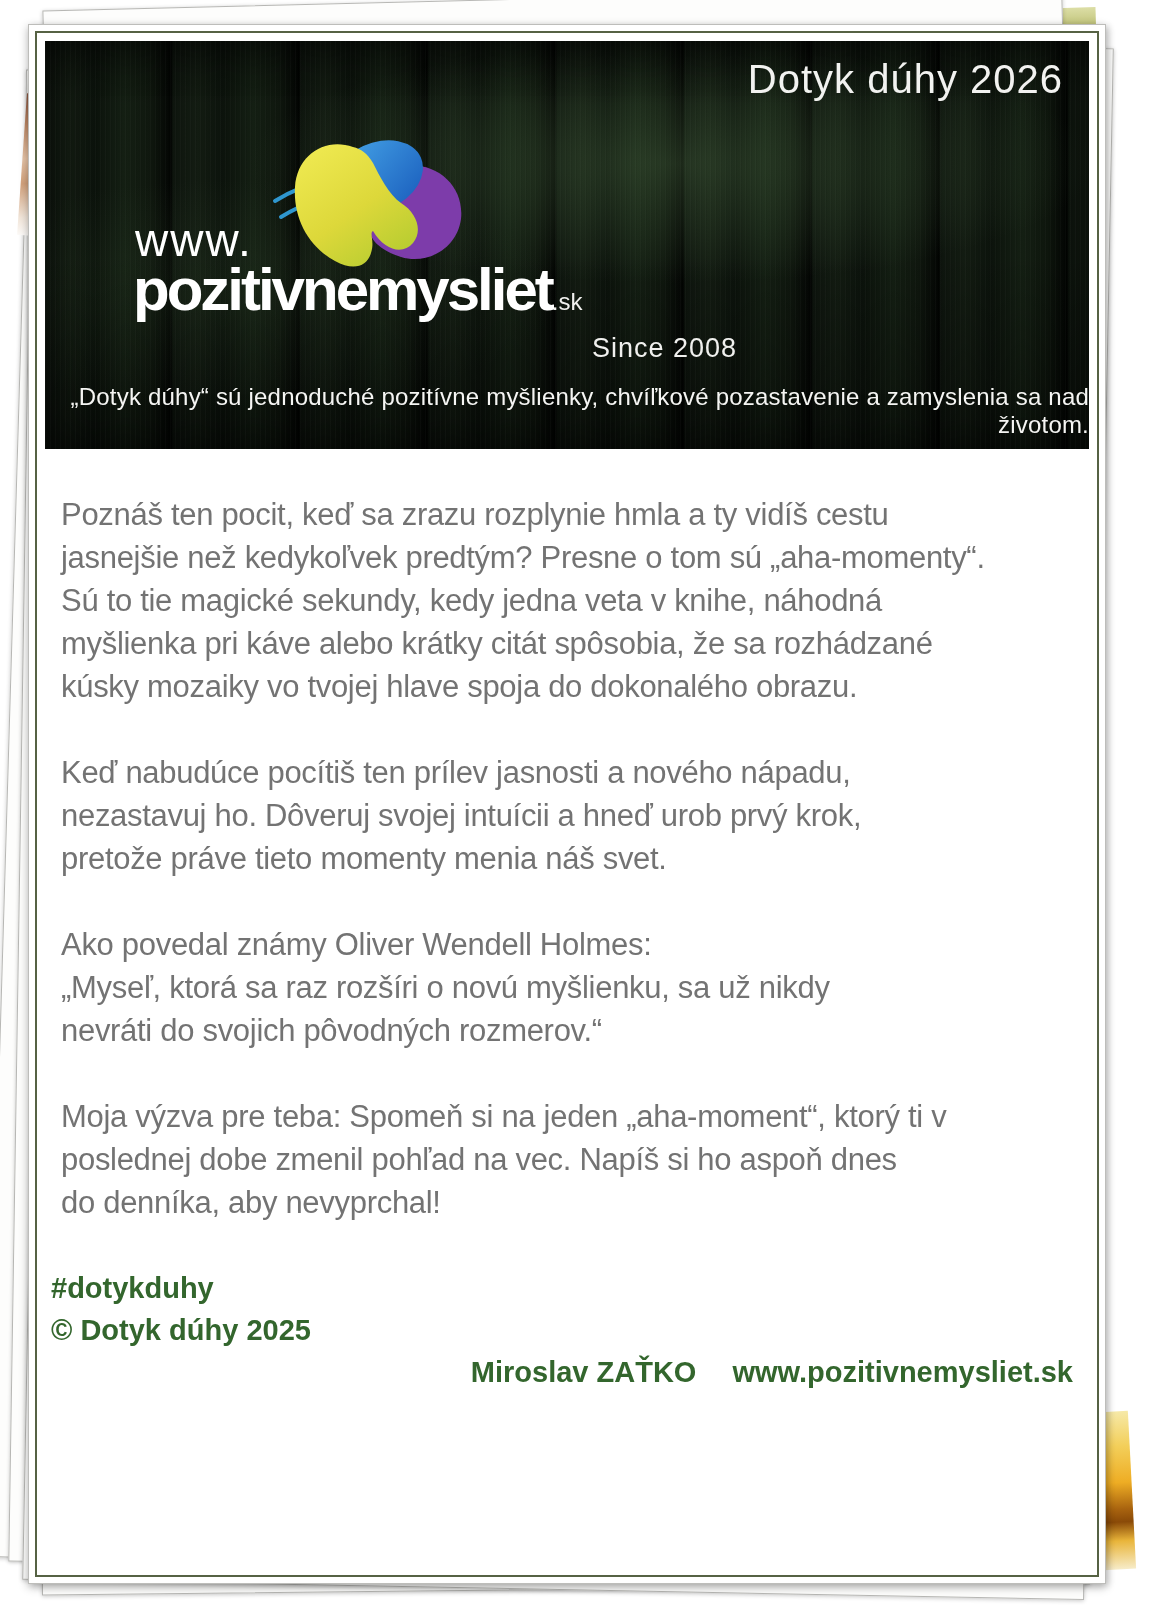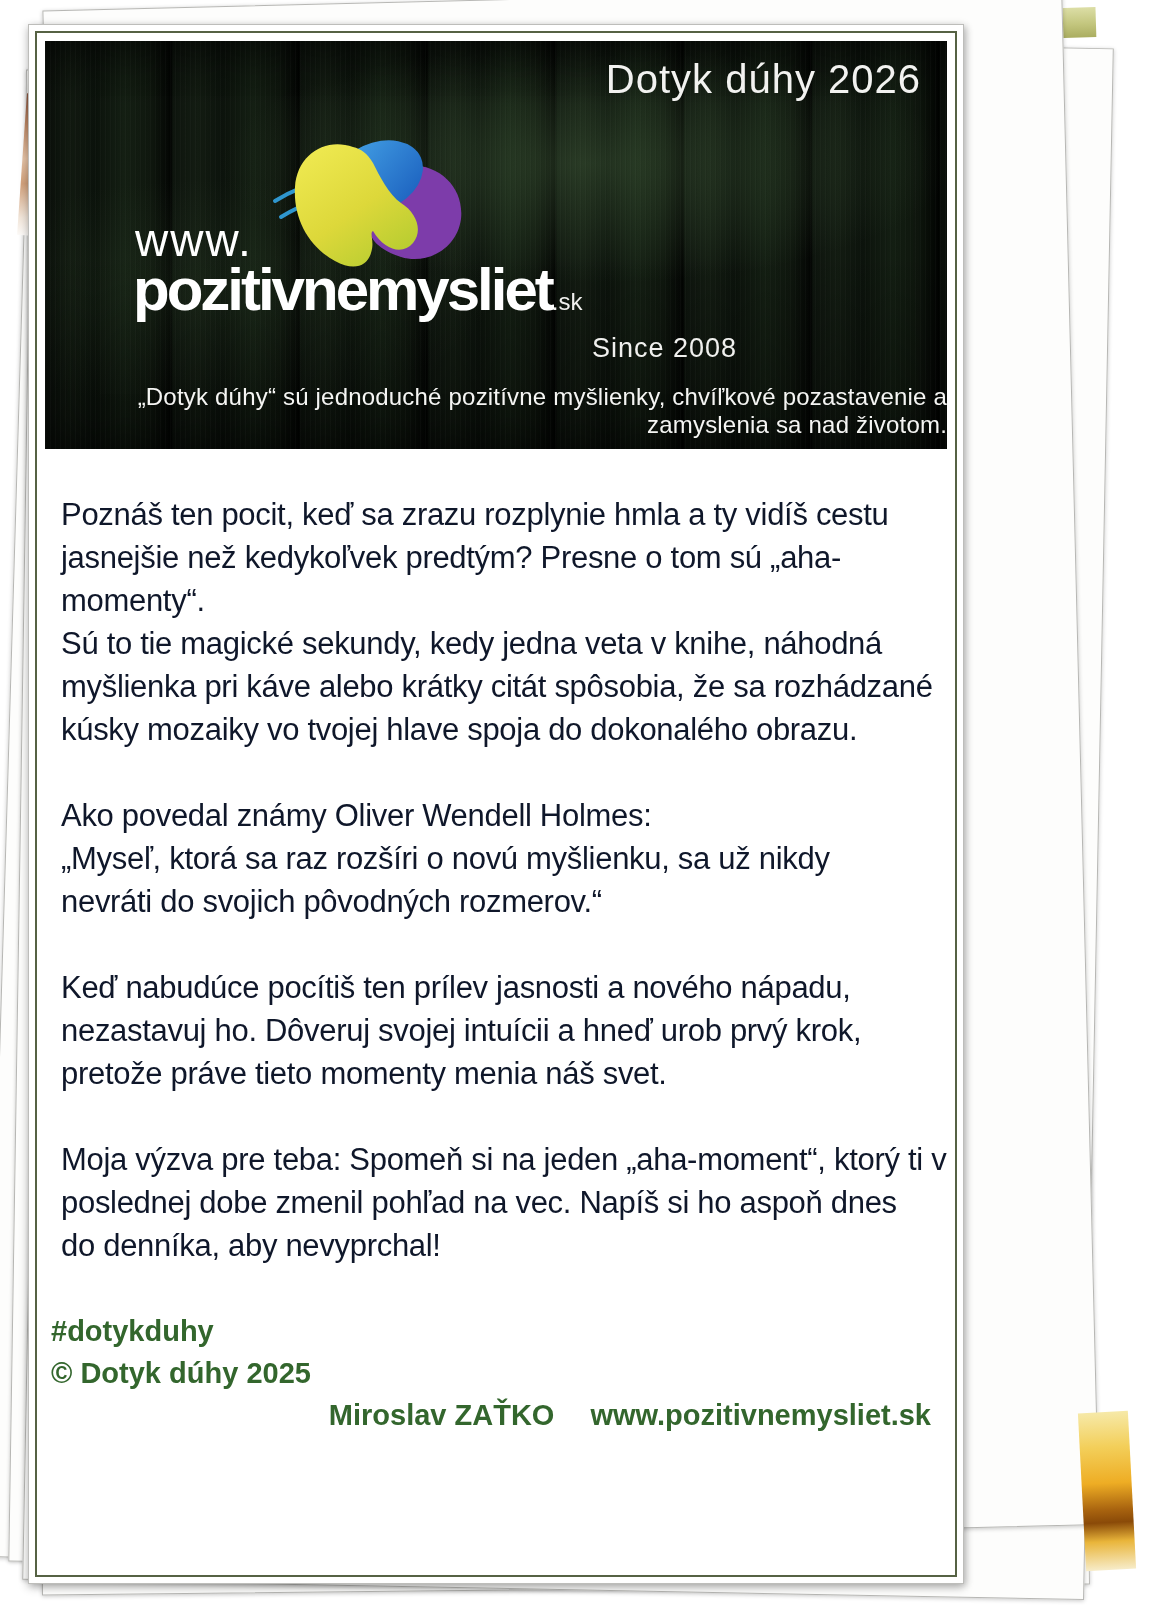--- a/index.html
+++ b/index.html
@@ -44,21 +44,21 @@
   }
   .gold-strip {
     position:absolute; left:1082px; top:1412px; width:50px; height:158px;
     transform:rotate(-3deg);
     background:linear-gradient(180deg,#f6e9a8 0%, #f3cf5a 22%, #eead24 45%, #a8630f 62%, #8a4a08 70%, #e9b53a 82%, #f7ecc9 100%);
     z-index:6;
   }
 
   
   .main-sheet {
-    position:absolute; left:28px; top:24px; width:936px; height:1560px;
+    position:absolute; left:28px; top:24px; width:1078px; height:1560px;
     background:#ffffff; border:1px solid #bdbdba;
     box-shadow:0 3px 9px rgba(0,0,0,0.28), 3px 2px 6px rgba(0,0,0,0.12);
     z-index:10;
   }
   .frame {
     position:absolute; inset:6px;
     border:2px solid #566244;
     overflow:hidden;
   }
 
@@ -102,21 +102,21 @@
     position:absolute; left:0; right:0; bottom:10px; text-align:right;
     font-size:24px; color:#f5f5f3; letter-spacing:0.2px;
   }
 
   
   .content {
     position:absolute; left:14px; right:8px; top:460px; bottom:0;
   }
   .para {
     margin:0 0 43px 10px;
-    font-size:31px; line-height:43px; color:#0f172a;
+    font-size:31px; line-height:43px; color:#737373;
     white-space:pre-line; letter-spacing:-0.3px;
   }
   .footer {
     margin:3px 16px 0 0; text-align:left;
     font-size:29px; line-height:42px; font-weight:bold; color:#33662d;
   }
   .footer-lastline {
     display:flex; justify-content:flex-end; gap:36px; align-items:baseline;
   }
   .footer a { color:#33662d; text-decoration:none; }
@@ -183,26 +183,26 @@
 
         <div class="tagline">„Dotyk dúhy“ sú  jednoduché pozitívne myšlienky, chvíľkové pozastavenie a zamyslenia sa nad životom.</div>
       </div>
 
       <div class="content">
         <p class="para">Poznáš ten pocit, keď sa zrazu rozplynie hmla a ty vidíš cestu
 jasnejšie než kedykoľvek predtým? Presne o tom sú „aha-momenty“.
 Sú to tie magické sekundy, kedy jedna veta v knihe, náhodná
 myšlienka pri káve alebo krátky citát spôsobia, že sa rozhádzané
 kúsky mozaiky vo tvojej hlave spoja do dokonalého obrazu.</p>
+        <p class="para">Keď nabudúce pocítiš ten prílev jasnosti a nového nápadu,
+nezastavuj ho. Dôveruj svojej intuícii a hneď urob prvý krok,
+pretože práve tieto momenty menia náš svet.</p>
         <p class="para">Ako povedal známy Oliver Wendell Holmes:
 „Myseľ, ktorá sa raz rozšíri o novú myšlienku, sa už nikdy
 nevráti do svojich pôvodných rozmerov.“</p>
-        <p class="para">Keď nabudúce pocítiš ten prílev jasnosti a nového nápadu,
-nezastavuj ho. Dôveruj svojej intuícii a hneď urob prvý krok,
-pretože práve tieto momenty menia náš svet.</p>
         <p class="para">Moja výzva pre teba: Spomeň si na jeden „aha-moment“, ktorý ti v
 poslednej dobe zmenil pohľad na vec. Napíš si ho aspoň dnes
 do denníka, aby nevyprchal!</p>
 
         <div class="footer">
           <div>#dotykduhy</div>
           <div>© Dotyk dúhy 2025</div>
           <div class="footer-lastline">
             <span>Miroslav ZAŤKO</span>
             <a href="#">www.pozitivnemysliet.sk</a>

